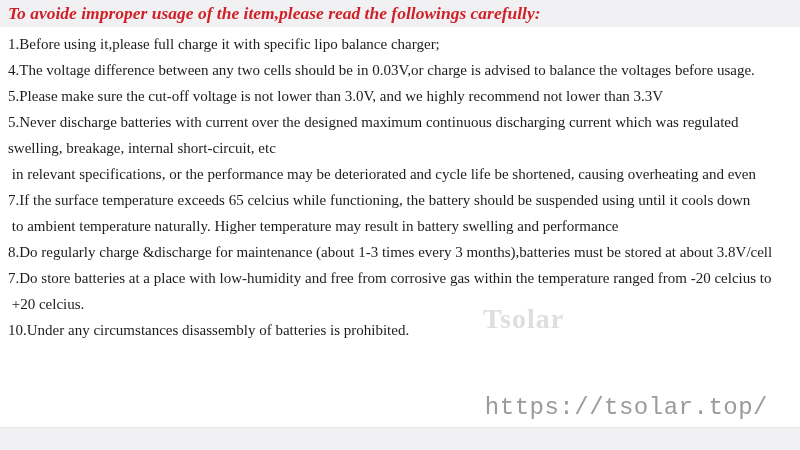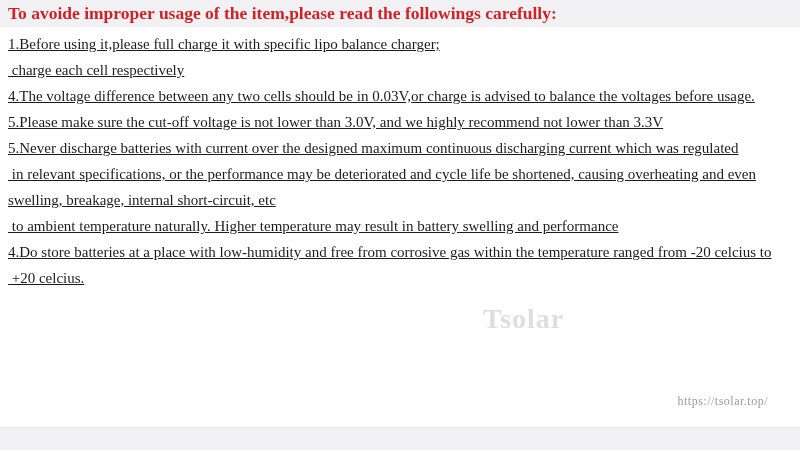--- a/index.html
+++ b/index.html
@@ -22,30 +22,30 @@
     background: var(--band-gray, #f1f1f3);
   }
   .warning-title {
     position: absolute;
     top: 0; left: 8px;
     line-height: 27px;
     font-size: 17.5px;
     font-weight: bold;
     color: var(--title-red, #cf2127);
     white-space: pre;
+    font-style: italic;
   }
   .notice-list {
     position: absolute;
     top: 31px;
     left: 8px;
     right: 4px;
     color: var(--body-text, #1c1c1c);
     font-size: 15px;
     line-height: 26px;
-    text-decoration: underline;
   }
   .notice-line {
     white-space: pre;
     height: 26px;
     overflow: visible;
   }
   .center-watermark {
     position: absolute;
     left: 483px;
     top: 279px;
@@ -55,50 +55,52 @@
     opacity: 0.55;
     letter-spacing: 1px;
     font-family: "Liberation Serif", serif;
     pointer-events: none;
     margin-top: 24px;
   }
   .url-watermark {
     position: absolute;
     right: 32px;
     top: 394px;
-    font-size: 12px;
+    font-size: 24px;
     color: var(--url-gray, #9b9b9b);
-    font-family: Liberation Serif, serif;
+    font-family: Liberation Mono, monospace;
     letter-spacing: 0.5px;
   }
   .bottom-band {
     position: absolute;
     bottom: 0; left: 0;
     width: 800px;
     height: 22px;
     background: var(--band-gray, #f1f1f3);
     border-top: 1px solid #e8e8ea;
   }
 </style>
 </head>
 <body>
 
 <div class="top-band"></div>
 <div class="warning-title">To avoide improper usage of the item,please read the followings carefully:</div>
 
 <div class="notice-list">
     <div class="notice-line">1.Before using it,please full charge it with specific lipo balance charger;</div>
-    <div class="notice-line"> charge each cell respectively</div>
     <div class="notice-line">4.The voltage difference between any two cells should be in 0.03V,or charge is advised to balance the voltages before usage.</div>
     <div class="notice-line">5.Please make sure the cut-off voltage is not lower than 3.0V, and we highly recommend not lower than 3.3V</div>
     <div class="notice-line">5.Never discharge batteries with current over the designed maximum continuous discharging current which was regulated</div>
+    <div class="notice-line">swelling, breakage, internal short-circuit, etc</div>
     <div class="notice-line"> in relevant specifications, or the performance may be deteriorated and cycle life be shortened, causing overheating and even</div>
-    <div class="notice-line">swelling, breakage, internal short-circuit, etc</div>
+    <div class="notice-line">7.If the surface temperature exceeds 65 celcius while functioning, the battery should be suspended using until it cools down</div>
     <div class="notice-line"> to ambient temperature naturally. Higher temperature may result in battery swelling and performance</div>
-    <div class="notice-line">4.Do store batteries at a place with low-humidity and free from corrosive gas within the temperature ranged from -20 celcius to</div>
+    <div class="notice-line">8.Do regularly charge &amp;discharge for maintenance (about 1-3 times every 3 months),batteries must be stored at about 3.8V/cell</div>
+    <div class="notice-line">7.Do store batteries at a place with low-humidity and free from corrosive gas within the temperature ranged from -20 celcius to</div>
     <div class="notice-line"> +20 celcius.</div>
+    <div class="notice-line">10.Under any circumstances disassembly of batteries is prohibited.</div>
   </div>
 
 <div class="center-watermark">Tsolar</div>
 
 <div class="url-watermark">https://tsolar.top/</div>
 
 <div class="bottom-band"></div>
 
 </body></html>

